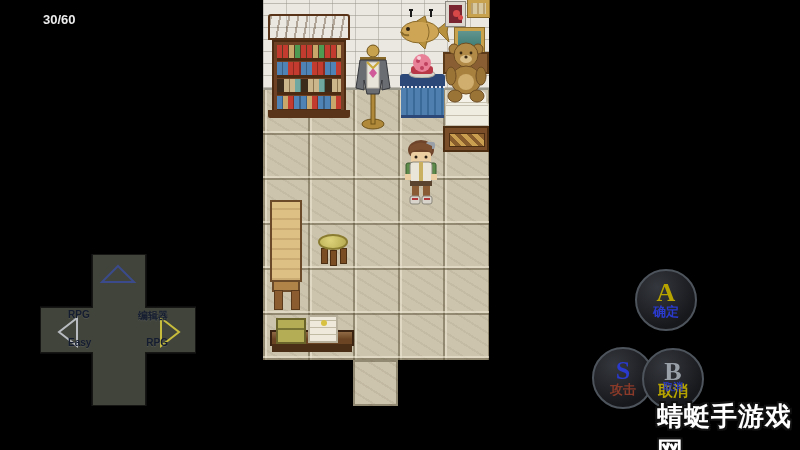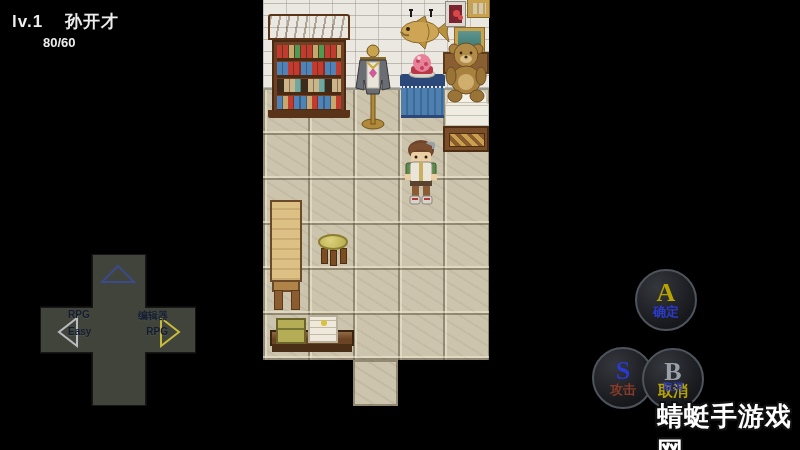--- a/index.html
+++ b/index.html
@@ -112,22 +112,21 @@
   
   .watermark{position:absolute;left:657px;top:399px;font-size:26px;font-weight:bold;color:#fff;letter-spacing:1px;
      text-shadow:-2px 0 #111,2px 0 #111,0 -2px #111,0 2px #111,-2px -2px #111,2px 2px #111,-2px 2px #111,2px -2px #111;}
 </style>
 </head>
 <body>
 
 <div id="app">
 
   <div class="hud">
-    <div class="hud-line1"><span>lv.1</span><span class="hud-name">孙开才</span></div>
-    <div class="hud-hp">80/60</div>
+    <div class="hud-hp">30/60</div>
   </div>
 
   <div id="scene">
     <div class="wall"></div>
     <div class="floor"></div>
     <div class="exit-tile"></div>
 
     <div class="obj" style="left:5px;top:14px;width:82px;height:104px;">
       <div class="shelf-top"></div>
       <div class="shelf-body">
@@ -270,21 +269,21 @@
     <svg class="dpad-arrow" style="left:16px;top:61px;" width="24" height="34" viewBox="0 0 24 34">
       <polygon points="21,3 21,31 3,17" fill="none" stroke-width="2" stroke="#b8bcc0"></polygon>
     </svg>
     <svg class="dpad-arrow" style="left:118px;top:61px;" width="24" height="34" viewBox="0 0 24 34">
       <polygon points="3,3 3,31 21,17" fill="none" stroke-width="2" stroke="#c8bc3c"></polygon>
     </svg>
     <div class="dpad-text" style="top:55px;">
       <span>RPG</span>
       <span>编辑器</span>
     </div>
-    <div class="dpad-text" style="top:72px;gap:12px;">
+    <div class="dpad-text" style="top:83px;gap:12px;">
       <span>Easy</span>
       <span>RPG</span>
     </div>
   </div>
 
   <div class="abtn" style="left:635px;top:269px;">
     <span class="letter" style="color:#b8a400;">A</span>
     <span class="lab" style="color:#2a3acc;">确定</span>
   </div>
   <div class="abtn" style="left:592px;top:347px;">

